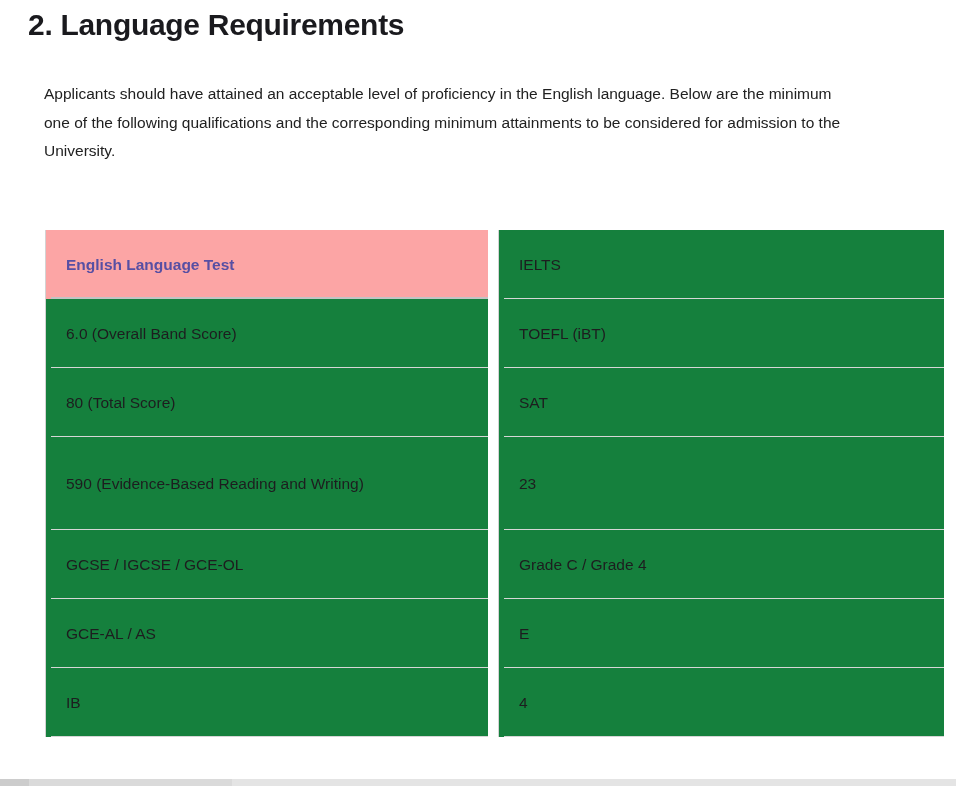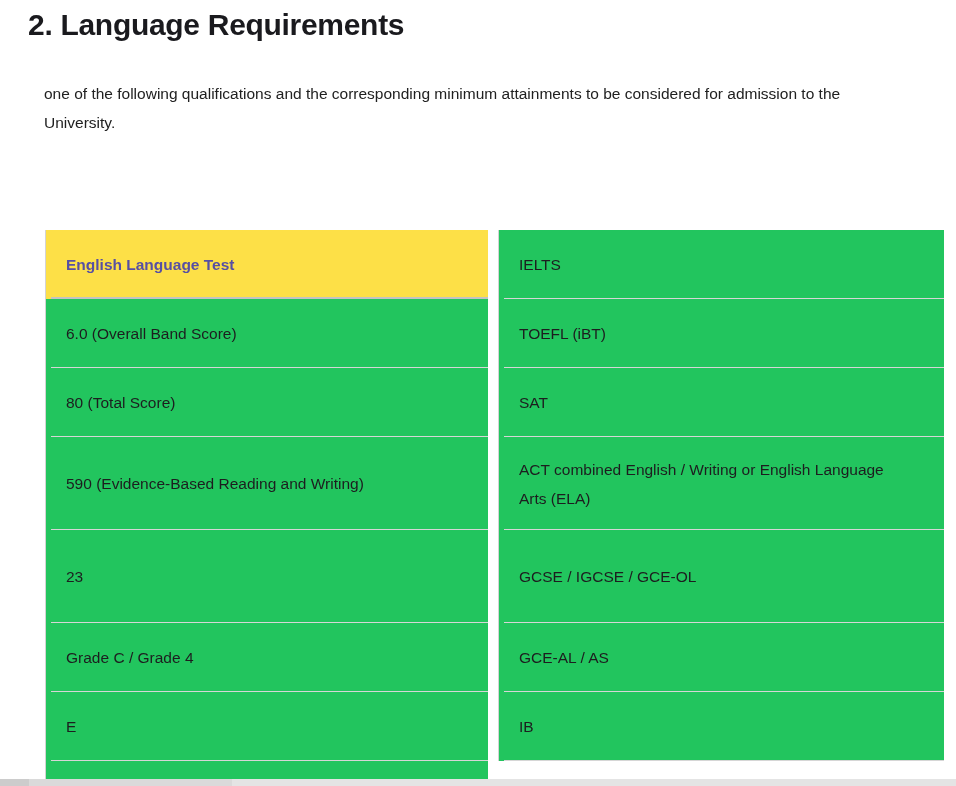--- a/index.html
+++ b/index.html
@@ -44,39 +44,39 @@
     grid-template-columns: 443px 446px;
     column-gap: 10px;
   }
 
   .cell {
     position: relative;
     border-left: 1px solid #d3d3d3;
     padding: 10px 24px 10px 20px;
     display: flex;
     align-items: center;
-    background: #22c55e;
+    background: #15803d;
     font-size: 15.5px;
     line-height: 29px;
     white-space: pre-line;
   }
   
   .cell::after {
     content: "";
     position: absolute;
     left: 5px;
     right: 0;
     bottom: 0;
     height: 1px;
     background: #d6d6d6;
   }
 
   .cell.head {
     min-height: 67px;
-    background: #fde047;
+    background: #fca5a5;
     color: #574fa3;
     font-weight: 700;
   }
   .cell.head::after {
     height: 2px;
     background: #c3c3c3;
   }
 
   .cell.td { min-height: 69px; }
   .cell.tall { min-height: 93px; }
@@ -99,39 +99,38 @@
   }
 </style>
 </head>
 <body>
 
 <main>
 
   <h1 class="page-title">2. Language Requirements</h1>
 
   <div class="intro">
+    <div class="line">Applicants should have attained an acceptable level of proficiency in the English language. Below are the minimum</div>
     <div class="line">one of the following qualifications and the corresponding minimum attainments to be considered for admission to the</div>
     <div class="line">University.</div>
   </div>
 
   <section class="req-table">
 
     <div class="cell head">English Language Test</div>
 
     <div class="cell td">IELTS</div>
     <div class="cell td">6.0 (Overall Band Score)</div>
 
     <div class="cell td">TOEFL (iBT)</div>
     <div class="cell td">80 (Total Score)</div>
 
     <div class="cell td">SAT</div>
     <div class="cell td">590 (Evidence-Based Reading and Writing)</div>
 
-    <div class="cell td tall">ACT combined English / Writing or English Language
-Arts (ELA)</div>
     <div class="cell td tall">23</div>
 
     <div class="cell td">GCSE / IGCSE / GCE-OL</div>
     <div class="cell td">Grade C / Grade 4</div>
 
     <div class="cell td">GCE-AL / AS</div>
     <div class="cell td">E</div>
 
     <div class="cell td">IB</div>
     <div class="cell td">4</div>

